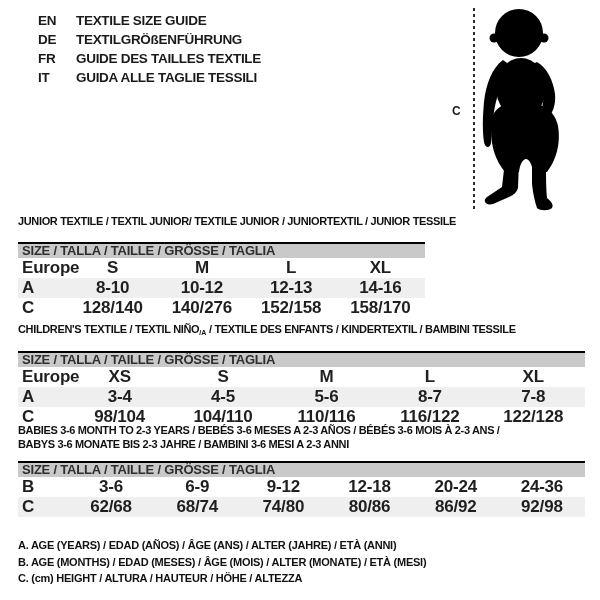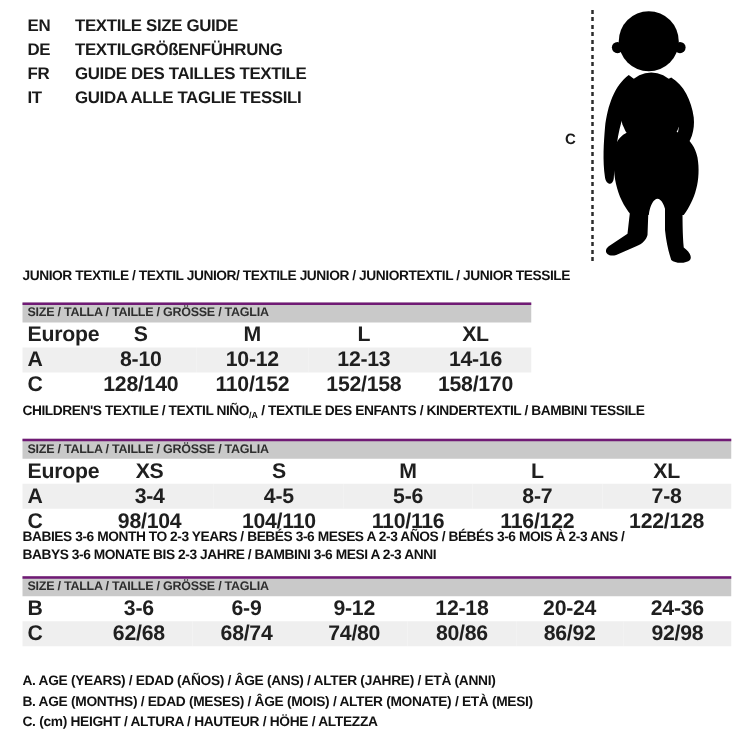--- a/index.html
+++ b/index.html
@@ -5,21 +5,21 @@
   html,body{margin:0;padding:0;}
   body{
     width:600px;height:600px;background:#ffffff;position:relative;
     font-family:"Liberation Sans","DejaVu Sans",sans-serif;
     color:#1a1a1a;overflow:hidden;
   }
   .abs{position:absolute;}
 
   
   .lang-list{left:22px;top:11px;}
-  .lang-row{display:flex;height:19px;line-height:19px;}
+  .lang-row{display:flex;height:19px;line-height:19px;margin-left:16px;}
   .lang-code{width:38px;font-weight:700;font-size:13.5px;letter-spacing:-0.3px;}
   .lang-label{font-weight:700;font-size:13.5px;letter-spacing:-0.3px;white-space:nowrap;}
 
   
   .measure-line{
     left:473px;top:8px;width:2px;height:202px;
     background:repeating-linear-gradient(to bottom,#2b2b2b 0 3px,transparent 3px 6px);
   }
   .measure-label{left:452px;top:104px;font-weight:700;font-size:12px;}
   .figure-svg{left:479px;top:6px;}
@@ -31,22 +31,22 @@
     white-space:nowrap;line-height:14px;color:#111;
   }
   .tbl-title .sub{font-size:7px;vertical-align:-2px;letter-spacing:0;}
   .t1{top:214px;width:407px;}
   .t1 .gap{height:14px;}
   .t2{top:322px;width:567px;}
   .t2 .gap{height:11px;}
   .t3{top:423px;width:567px;}
   .t3 .gap{height:10px;}
   .size-bar{
-    border-top:2px solid #701a75;background:#c9c9c9;height:14px;line-height:14px;
-    padding-left:4px;font-size:10px;font-weight:700;letter-spacing:-0.2px;color:#2e2e2e;
+    border-top:2px solid #000000;background:#c9c9c9;height:14px;line-height:14px;
+    padding-left:4px;font-size:13px;font-weight:700;letter-spacing:-0.2px;color:#2e2e2e;
     white-space:nowrap;
   }
   table.size-table{border-collapse:collapse;width:100%;table-layout:fixed;}
   table.size-table td{
     height:16px;padding:0;font-size:17px;font-weight:700;letter-spacing:-0.2px;
     text-align:center;vertical-align:middle;color:#1f1f1f;white-space:nowrap;
   }
   table.size-table td.lbl{text-align:left;padding-left:4px;}
   tr.alt td{background:#efefef;}
   col.c-label{width:50px;}
@@ -121,21 +121,21 @@
       <tr class="alt">
         <td class="lbl">A</td>
         <td>8-10</td>
         <td>10-12</td>
         <td>12-13</td>
         <td>14-16</td>
       </tr>
       <tr>
         <td class="lbl">C</td>
         <td>128/140</td>
-        <td>110/152</td>
+        <td>140/276</td>
         <td>152/158</td>
         <td>158/170</td>
       </tr>
     </tbody>
       </table>
   </section>
 
   <section class="abs tbl t2">
     <h2 class="tbl-title"><span>CHILDREN'S TEXTILE / TEXTIL NIÑO</span><span class="sub">/A</span><span> / TEXTILE DES ENFANTS / KINDERTEXTIL / BAMBINI TESSILE</span></h2>
     <div class="gap"></div>

